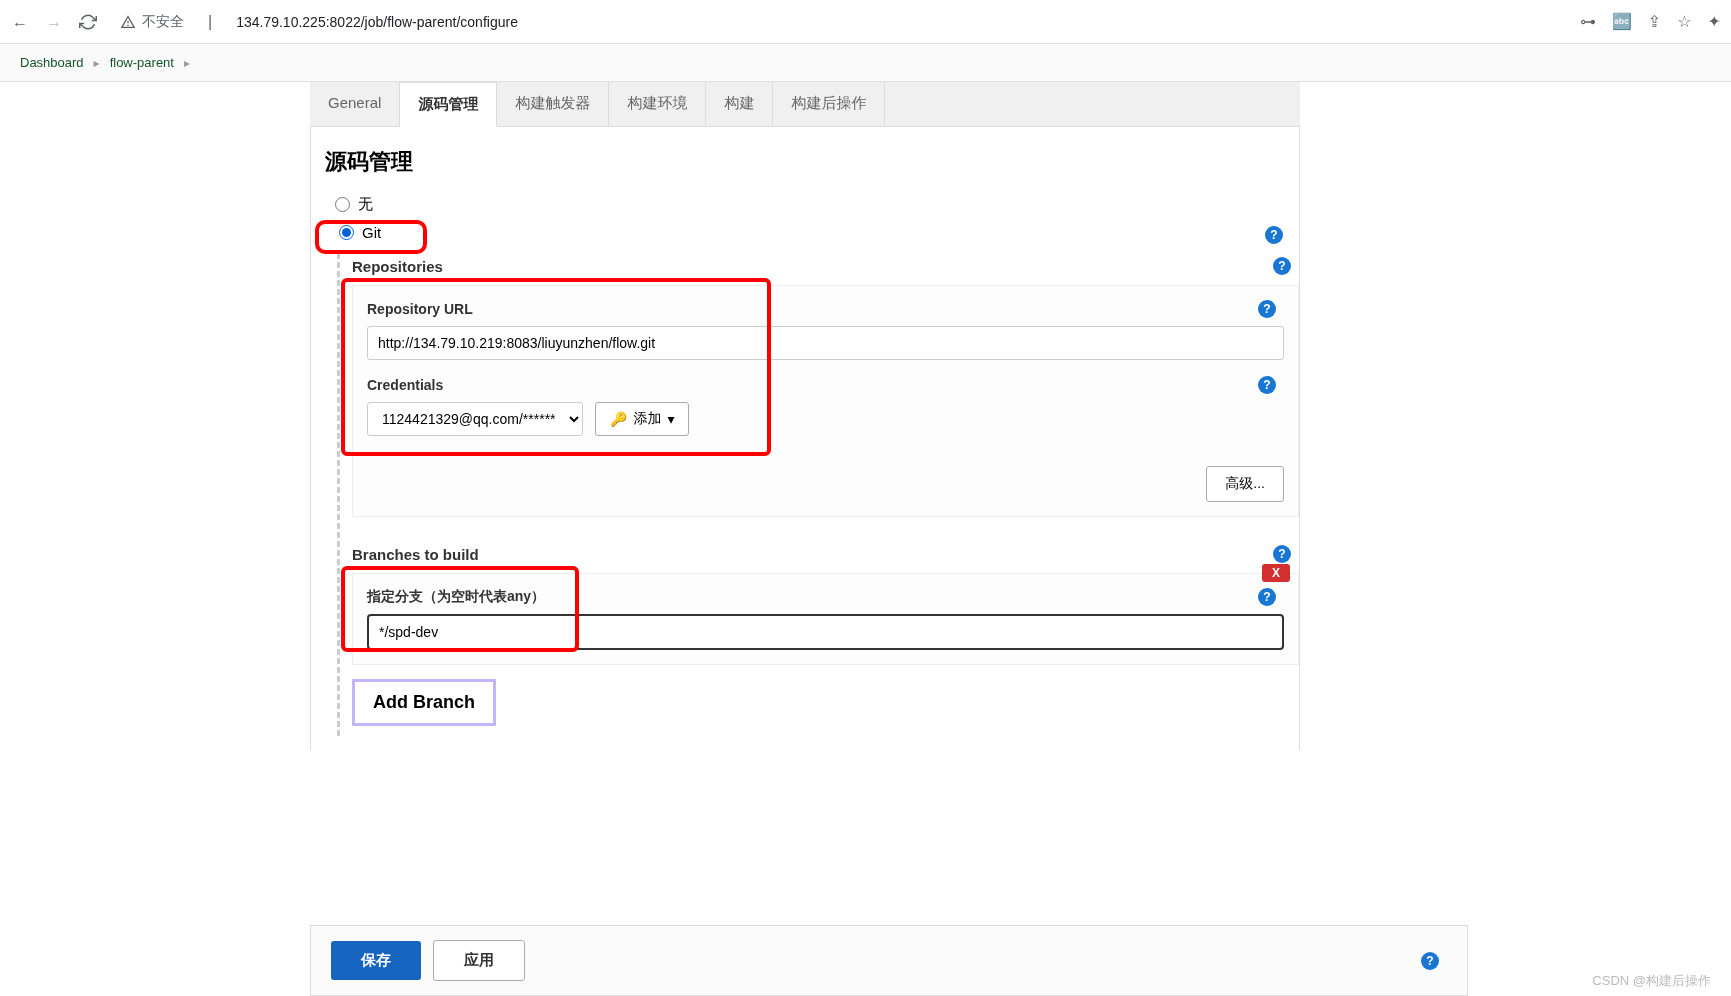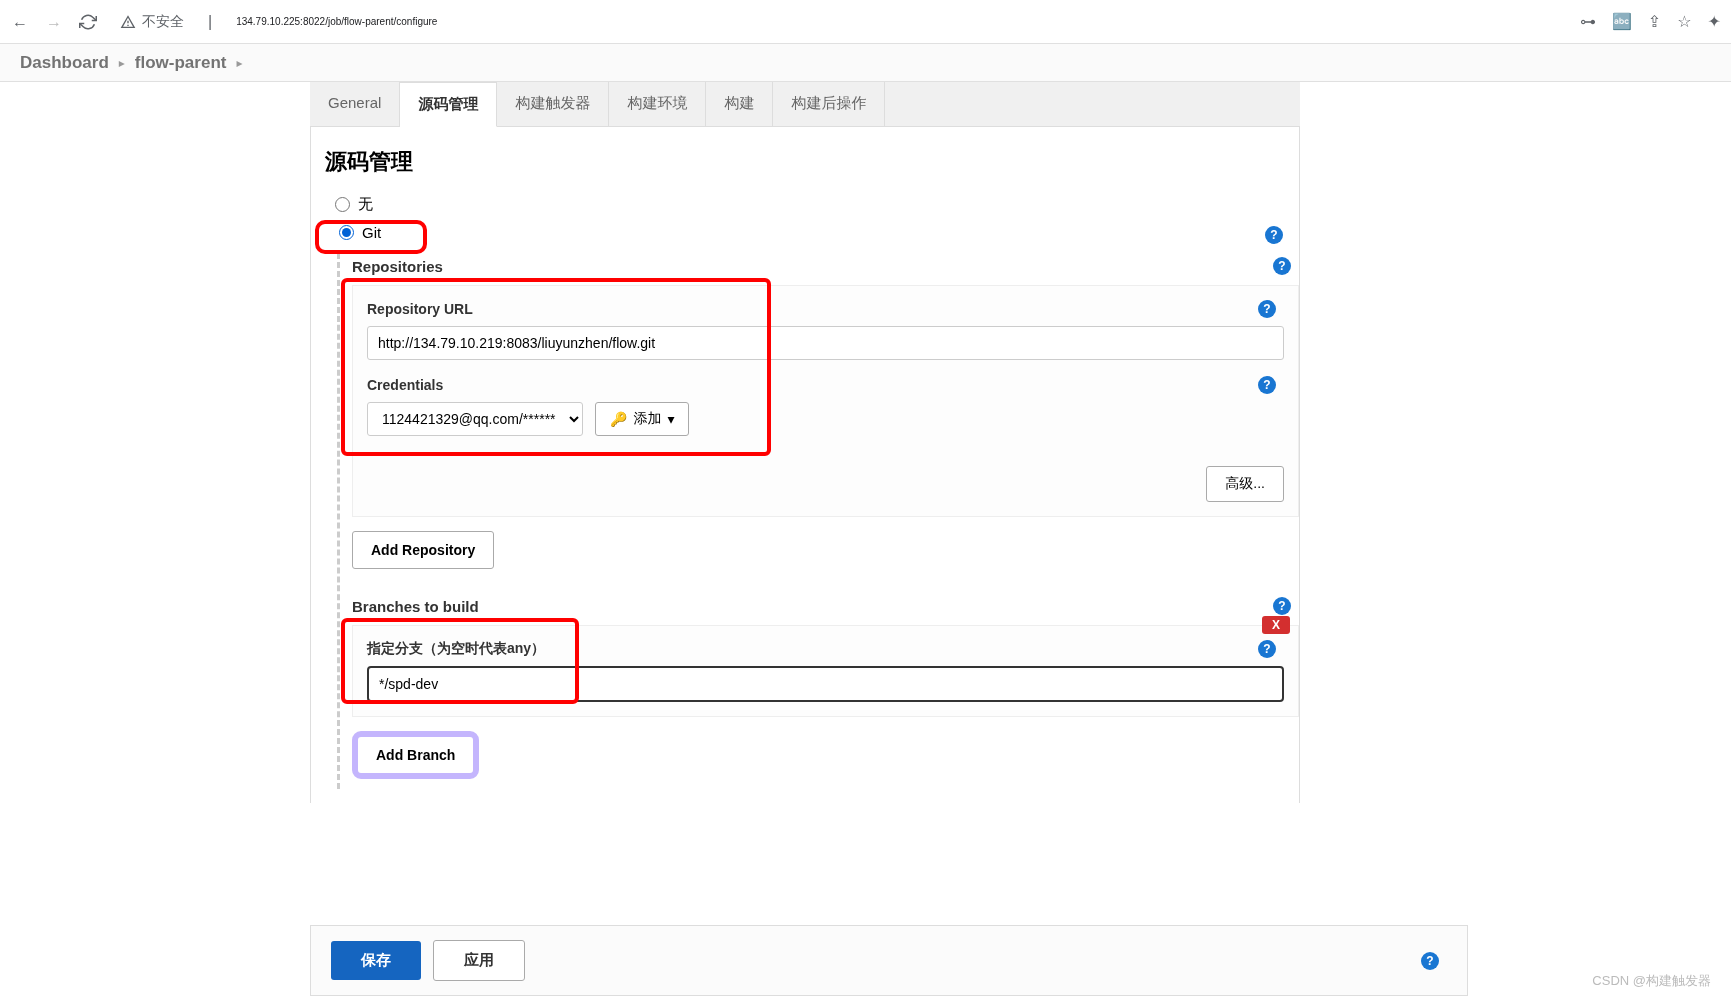--- a/index.html
+++ b/index.html
@@ -3,26 +3,26 @@
   <meta charset="utf-8">
   <style>
     * { margin: 0; padding: 0; box-sizing: border-box; font-family: -apple-system, BlinkMacSystemFont, "Segoe UI", Helvetica, Arial, sans-serif; }
     body { background: #fff; width: 1731px; height: 996px; overflow: hidden; position: relative; }
     
     .browser-bar { height: 44px; display: flex; align-items: center; padding: 0 10px; border-bottom: 1px solid #e0e0e0; gap: 14px; }
     .nav-btn { width: 20px; height: 20px; display: flex; align-items: center; justify-content: center; color: #5f6368; cursor: pointer; }
     .nav-btn.disabled { color: #bdbdbd; }
     .url-area { flex: 1; display: flex; align-items: center; gap: 24px; height: 30px; padding: 0 8px; }
     .url-warning { display: flex; align-items: center; gap: 6px; color: #5f6368; font-size: 14px; }
-    .url-text { color: #202124; font-size: 10px; }
+    .url-text { color: #202124; font-size: 14px; }
     .url-sep { color: #5f6368; }
     .right-icons { display: flex; gap: 16px; color: #5f6368; align-items: center; }
     
     .breadcrumb-bar { height: 38px; display: flex; align-items: center; padding: 0 20px; gap: 10px; border-bottom: 1px solid #e0e0e0; background: #fafafa; }
-    .breadcrumb-item { font-size: 17px; color: #737373; font-weight: 700; }
+    .breadcrumb-item { font-size: 13px; color: #14532d; font-weight: 400; }
     .breadcrumb-sep { color: #999; font-size: 12px; }
     
     .content { display: flex; padding-left: 310px; }
     .main-panel { width: 990px; }
     
     .tabs { display: flex; border-bottom: 1px solid #ddd; background: #f0f0f0; }
     .tab { padding: 12px 18px; font-size: 15px; color: #666; cursor: pointer; border-right: 1px solid #ddd; }
     .tab.active { background: #fff; color: #333; font-weight: 600; border-top: 1px solid #ddd; border-bottom: 1px solid #fff; margin-bottom: -1px; }
     
     .config-body { border-left: 1px solid #ddd; border-right: 1px solid #ddd; padding: 14px 0; }
@@ -57,21 +57,21 @@
     .add-repo-row { margin-top: 14px; }
     .add-repo-btn { padding: 10px 18px; border: 1px solid #aaa; border-radius: 3px; background: #fff; font-size: 14px; font-weight: 600; cursor: pointer; }
     
     .branches-section { margin-top: 24px; }
     .branch-box { border: 1px solid #eee; padding: 14px; margin-top: 6px; background: #fdfdfd; position: relative; }
     .hl-branch { position: absolute; left: -12px; top: -8px; border: 4px solid #ff0000; border-radius: 6px; width: 238px; height: 86px; pointer-events: none; z-index: 10; }
     .branch-input { width: 100%; padding: 8px 10px; border: 2px solid #333; border-radius: 4px; font-size: 14px; }
     
     .delete-badge { position: absolute; right: 8px; top: -10px; background: #d32f2f; color: #fff; padding: 2px 10px; border-radius: 3px; font-size: 12px; font-weight: bold; cursor: pointer; }
     
-    .add-branch-btn { padding: 10px 18px; border: 6px solid #c4b5fd; border-radius: 9px; background: #fff; font-size: 14px; font-weight: 600; cursor: pointer; margin-top: 14px; }
+    .add-branch-btn { padding: 10px 18px; border: 3px solid #c4b5fd; border-radius: 0; background: #fff; font-size: 18px; font-weight: 600; cursor: pointer; margin-top: 14px; }
     
     .footer { position: fixed; bottom: 0; left: 310px; width: 1158px; padding: 14px 20px; background: rgba(250,250,250,0.7); border: 1px solid #ddd; display: flex; gap: 12px; align-items: center; }
     .save-btn { padding: 10px 30px; background: #1565c0; color: #fff; border: none; border-radius: 3px; font-size: 15px; font-weight: 600; cursor: pointer; }
     .apply-btn { padding: 10px 30px; background: #fff; color: #333; border: 1px solid #aaa; border-radius: 3px; font-size: 15px; font-weight: 600; cursor: pointer; }
     .footer-help { margin-left: auto; }
     
     .watermark { position: fixed; right: 20px; bottom: 6px; font-size: 13px; color: #bbb; }
   </style>
 </head>
 <body>
@@ -166,23 +166,20 @@
               <span>添加</span>
               <span>▾</span>
             </button>
           </div>
           
           <div class="adv-btn-row">
             <button class="adv-btn">高级...</button>
           </div>
         </div>
 
-        <div class="add-repo-row">
-          <button class="add-repo-btn">Add Repository</button>
-        </div>
 
         <div class="branches-section">
           <div class="sub-label">
             <span>Branches to build</span>
             <span class="help-icon">?</span>
           </div>
           
           <div class="branch-box">
             <div class="hl-branch"></div>
             <span class="delete-badge">X</span>
@@ -199,13 +196,13 @@
     </div>
   </div>
 </div>
 
 <div class="footer">
   <button class="save-btn">保存</button>
   <button class="apply-btn">应用</button>
   <span class="help-icon footer-help">?</span>
 </div>
 
-<div class="watermark">CSDN @构建触发器</div>
+<div class="watermark">CSDN @构建后操作</div>
 
 </body></html>

